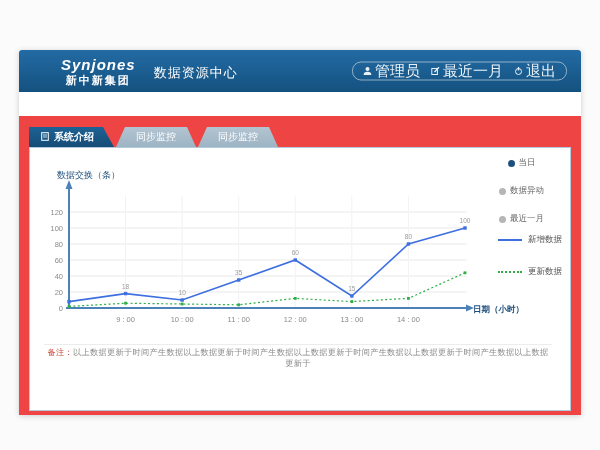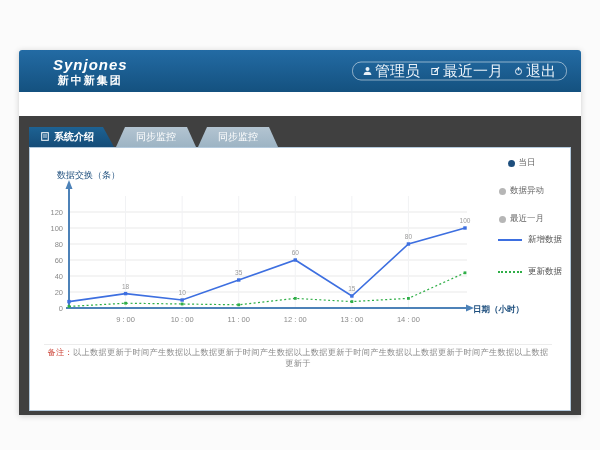--- a/index.html
+++ b/index.html
@@ -8,21 +8,21 @@
     background:#fbfbfb;
     font-family:"Liberation Sans","DejaVu Sans",sans-serif;
   }
   .window{
     position:absolute;left:19px;top:50px;width:562px;height:365px;
     background:#fff;box-shadow:0 1px 6px rgba(0,0,0,.18);
   }
   
   .header{
     height:42px;background:linear-gradient(#236ba4,#14517f);
-    border-radius:3px 3px 0 0;display:flex;align-items:center;position:relative;
+    border-radius:3px 3px 0 0;display:flex;align-items:center;position:relative;padding-left:8px;
   }
   .logo{margin-left:34px;text-align:center;color:#fff;line-height:1;}
   .logo-en{font-size:15px;font-weight:bold;font-style:italic;letter-spacing:1px;}
   .logo-cn{font-size:11px;font-weight:bold;letter-spacing:2px;margin-top:3px;}
   .app-title{color:#fff;font-size:13px;margin-left:18px;letter-spacing:1px;margin-top:4px;}
   .user-pill{
     position:absolute;right:14px;top:50%;transform:translateY(-50%);
     height:17px;border:1px solid rgba(255,255,255,.5);border-radius:9px;
     display:flex;align-items:center;padding:0 10px;gap:11px;
   }
@@ -34,21 +34,21 @@
     border-bottom:1px solid #cfcfcf;display:flex;align-items:center;
     padding-left:12px;box-shadow:0 1px 2px rgba(0,0,0,.08);position:relative;
   }
   .nav-item{padding:0 18px;font-size:10px;font-weight:bold;color:#1c4a73;position:relative;cursor:pointer;}
   .nav-item.active{color:#b8372f;}
   .nav-item + .nav-item::before{
     content:"";position:absolute;left:0;top:50%;transform:translateY(-50%);
     width:1px;height:11px;background:#c9c9c9;
   }
   
-  .content{position:absolute;top:66px;left:0;right:0;bottom:0;background:#404040;}
+  .content{position:absolute;top:66px;left:0;right:0;bottom:0;background:#ef4444;}
   .tabstrip{display:flex;margin:11px 0 0 10px;height:20px;gap:2px;}
   .tab{
     height:20px;display:flex;align-items:center;gap:5px;
     font-size:10px;color:#fff;cursor:pointer;
   }
   .tab.active{
     background:linear-gradient(#1d6293,#154c78);font-weight:bold;
     padding:0 20px 0 12px;
     clip-path:polygon(0 0, calc(100% - 11px) 0, 100% 100%, 0 100%);
   }
@@ -85,20 +85,21 @@
 </head>
 <body>
 
 <div class="window">
 
   <div class="header">
     <div class="logo">
       <div class="logo-en">Synjones</div>
       <div class="logo-cn">新中新集团</div>
     </div>
+    <div class="app-title">数据资源中心</div>
 
     <div class="user-pill">
       <div class="user-item">
         <span>
           <svg width="9" height="9" viewBox="0 0 9 9">
               <circle cx="4.5" cy="2.6" r="2" fill="#e9f1f8"></circle>
               <path d="M0.6,8.6 a3.9,3.4 0 0 1 7.8,0 Z" fill="#e9f1f8"></path>
             </svg>
         </span>
         <span>管理员</span>

